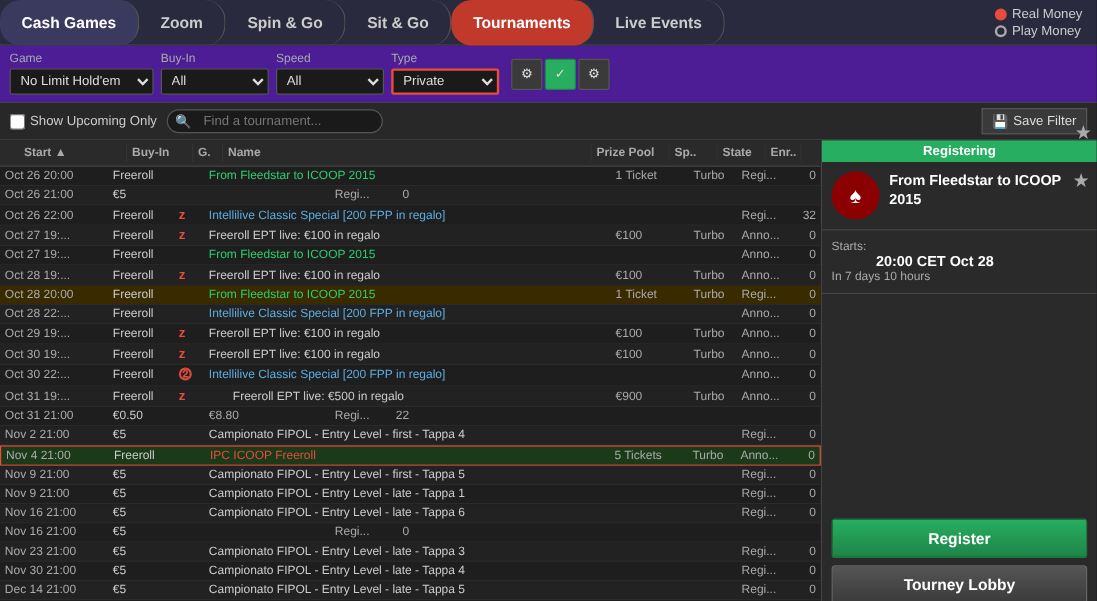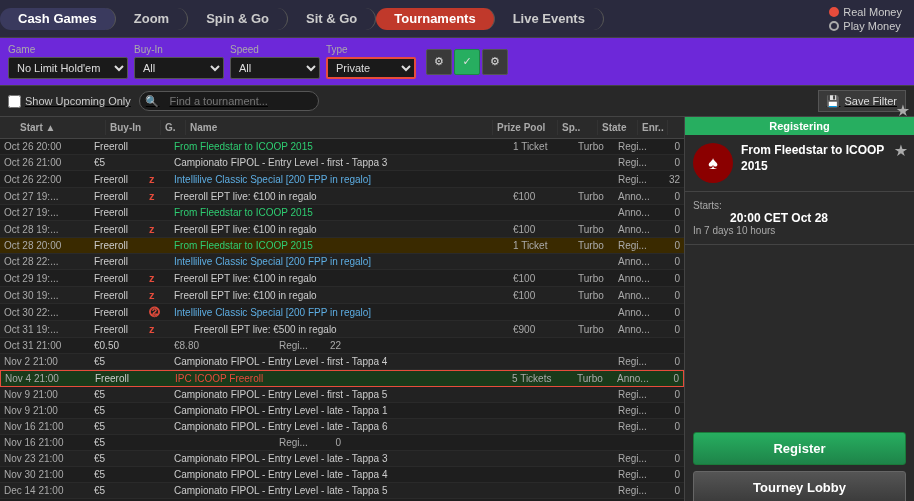--- a/index.html
+++ b/index.html
@@ -1,42 +1,42 @@
 <!DOCTYPE html>
 <html><head>
   <meta charset="utf-8">
   <style>
     * { box-sizing: border-box; margin: 0; padding: 0; font-family: Arial, sans-serif; font-size: 11px; }
     body { background: #1a1a2e; width: 914px; height: 501px; overflow: hidden; }
 
     
     .top-nav { display: flex; align-items: center; background: #2a2a3e; height: 38px; border-bottom: 1px solid #444; }
-    .nav-tab { padding: 0 18px; height: 22px; display: flex; align-items: center; color: #ccc; cursor: pointer; font-size: 13px; font-weight: bold; border-right: 1px solid #555; border-radius: 17px; }
+    .nav-tab { padding: 0 18px; height: 38px; display: flex; align-items: center; color: #ccc; cursor: pointer; font-size: 13px; font-weight: bold; border-right: 1px solid #555; border-radius: 17px; }
     .nav-tab.active { background: #c0392b; color: #fff; }
     .nav-tab.first { background: #3a3a5e; color: #fff; }
     .nav-spacer { flex: 1; }
     .money-toggle { display: flex; flex-direction: column; padding: 4px 12px; gap: 2px; }
     .money-opt { display: flex; align-items: center; gap: 4px; color: #ccc; font-size: 11px; cursor: pointer; }
     .radio-dot { width: 10px; height: 10px; border-radius: 50%; border: 2px solid #aaa; display: inline-block; }
     .radio-dot.active { background: #e74c3c; border-color: #e74c3c; }
 
     
-    .filter-bar { background: #6d28d9; padding: 6px 8px; display: flex; align-items: center; gap: 6px; border-bottom: 1px solid #444; }
+    .filter-bar { background: #4c1d95; padding: 6px 8px; display: flex; align-items: center; gap: 6px; border-bottom: 1px solid #444; }
     .filter-group { display: flex; flex-direction: column; gap: 2px; }
     .filter-label { color: #aaa; font-size: 10px; }
     .filter-select { background: #1a1a1a; border: 1px solid #555; color: #ddd; padding: 2px 4px; height: 22px; font-size: 11px; border-radius: 2px; }
     .filter-select.wide { width: 120px; }
     .filter-select.medium { width: 90px; }
     .filter-type { border: 2px solid #e74c3c; }
     .filter-icons { display: flex; gap: 2px; margin-left: 4px; }
     .filter-btn { background: #3a3a3a; border: 1px solid #555; color: #ddd; width: 26px; height: 26px; display: flex; align-items: center; justify-content: center; cursor: pointer; border-radius: 2px; }
     .filter-btn.green { background: #27ae60; border-color: #1e8449; }
 
     
-    .sub-bar { background: #282828; padding: 4px 8px; display: flex; align-items: center; gap: 8px; border-bottom: 1px solid #444; text-decoration: underline; }
+    .sub-bar { background: #282828; padding: 4px 8px; display: flex; align-items: center; gap: 8px; border-bottom: 1px solid #444; }
     .checkbox-label { display: flex; align-items: center; gap: 4px; color: #ccc; cursor: pointer; }
     .search-box { background: #1a1a1a; border: 1px solid #555; color: #ddd; padding: 2px 6px; height: 20px; width: 180px; border-radius: 10px; font-size: 11px; }
     .save-filter-btn { margin-left: auto; background: #3a3a3a; border: 1px solid #555; color: #ddd; padding: 2px 8px; height: 22px; cursor: pointer; display: flex; align-items: center; gap: 4px; }
 
     
     .main-content { display: flex; height: calc(501px - 38px - 38px - 30px); }
 
     
     .table-container { flex: 1; overflow: hidden; background: #1e1e1e; }
     .table-header { display: flex; background: #2a2a2a; border-bottom: 1px solid #444; padding: 3px 16px; }
@@ -176,21 +176,20 @@
     <div class="td name" style="color:#2ecc71;">From Fleedstar to ICOOP 2015</div>
     <div class="td prize">1 Ticket</div>
     <div class="td sp">Turbo</div>
     <div class="td state">Regi...</div>
     <div class="td enr">0</div>
   </div>
         <div class="table-row alt">
     <div class="td start">Oct 26  21:00</div>
     <div class="td buyin">€5</div>
     <div class="td g"></div>
-    <div class="td name" style="color:#ccc;">Campionato FIPOL - Entry Level - first - Tappa 3</div>
     <div class="td prize"></div>
     <div class="td sp"></div>
     <div class="td state">Regi...</div>
     <div class="td enr">0</div>
   </div>
         <div class="table-row">
     <div class="td start">Oct 26  22:00</div>
     <div class="td buyin">Freeroll</div>
     <div class="td g"><span style="color:#e74c3c;font-weight:bold;">z</span></div>
     <div class="td name" style="color:#5dade2;">Intellilive Classic Special [200 FPP in regalo]</div>

